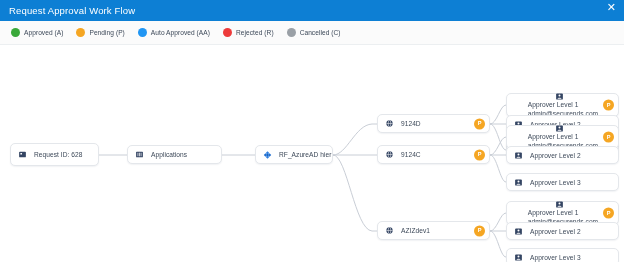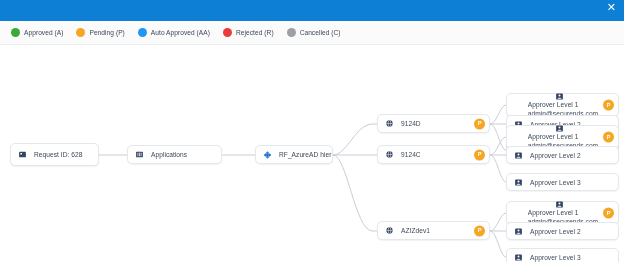--- a/index.html
+++ b/index.html
@@ -155,20 +155,21 @@
     justify-content: center;
     line-height: 1;
   }
 </style>
 </head>
 <body>
 
 <div id="modal">
 
   <div id="titlebar">
+    <span id="title-text">Request Approval Work Flow</span>
     <span id="close-btn">✕</span>
   </div>
 
   <div id="legend">
 
     <div class="legend-item">
       <span class="legend-dot" style="background:#3aa93a"></span>
       <span class="legend-label">Approved (A)</span>
     </div>
 

